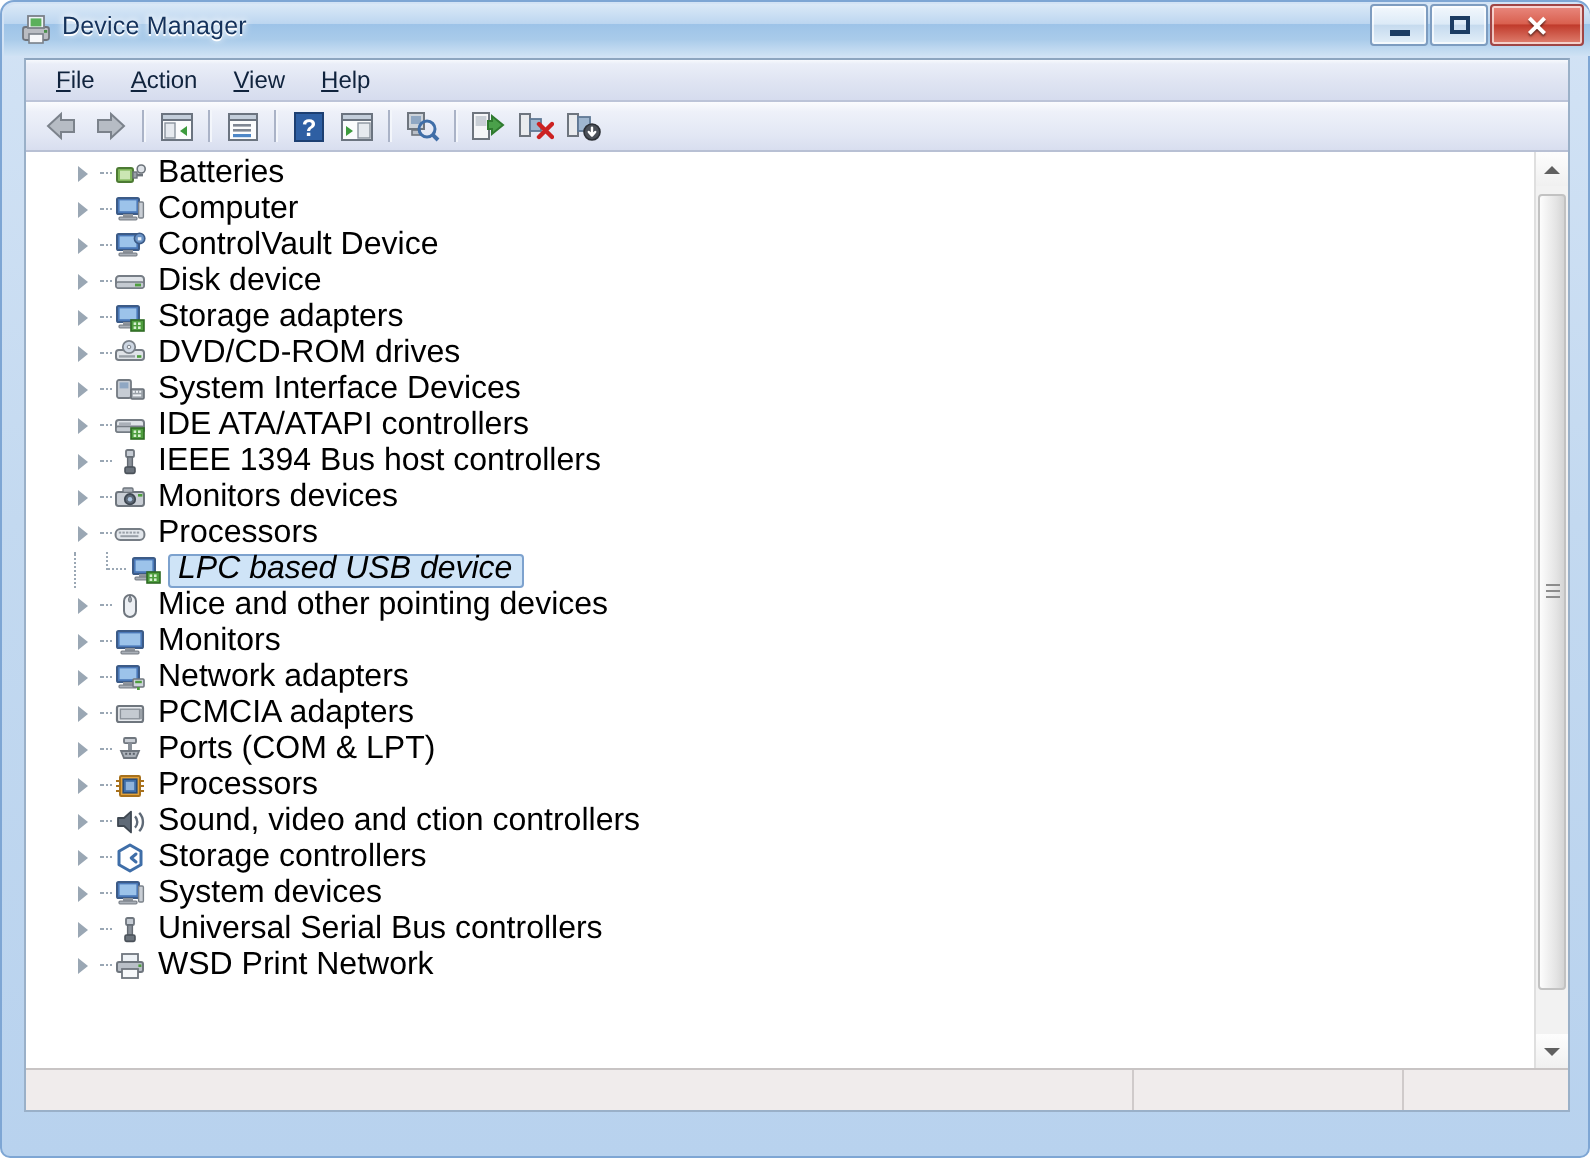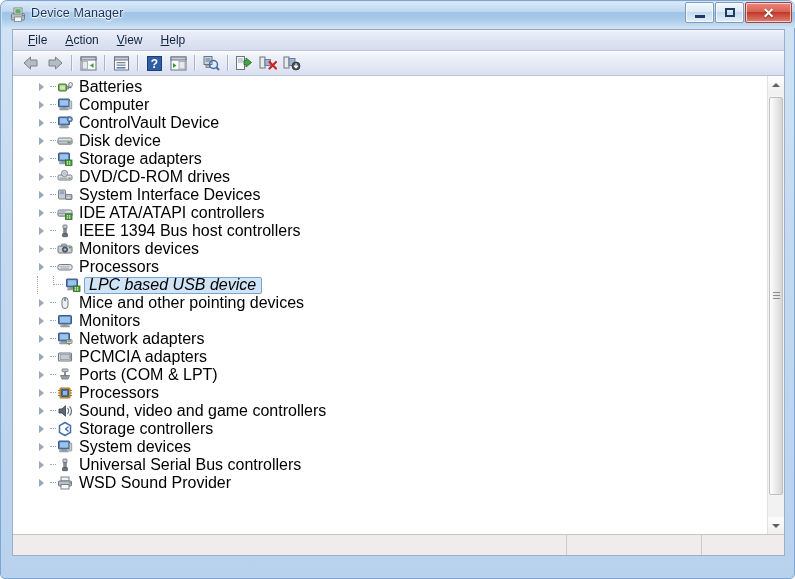--- a/index.html
+++ b/index.html
@@ -795,21 +795,21 @@
               <span class="tri-collapsed"></span>
             </span>
             <span class="dots"></span>
             <span class="devicon">
               <svg width="16" height="16" viewBox="0 0 16 16">
                 <path d="M2 6 L5 6 L8.5 2.8 L8.5 13.2 L5 10 L2 10 Z" fill="#5f6a77" stroke="#3f4852" stroke-width="0.9" stroke-linejoin="round"></path>
                 <path d="M10.5 5.2 A4 4 0 0 1 10.5 10.8" fill="none" stroke="#5f6a77" stroke-width="1.2"></path>
                 <path d="M12.6 3.4 A6.6 6.6 0 0 1 12.6 12.6" fill="none" stroke="#5f6a77" stroke-width="1.2"></path>
               </svg>
             </span>
-            <span class="label">Sound, video and game controllers</span>
+            <span class="label">Sound, video and ction controllers</span>
           </div>
           <div class="row">
             <span class="indent" style="width:20px"></span>
             <span class="twisty">
               <span class="tri-collapsed"></span>
             </span>
             <span class="dots"></span>
             <span class="devicon">
               <svg width="16" height="16" viewBox="0 0 16 16">
                 <path d="M8 1.5 L13.5 4.6 L13.5 11.4 L8 14.5 L2.5 11.4 L2.5 4.6 Z" fill="none" stroke="#3f6ea8" stroke-width="1.5" stroke-linejoin="round"></path>
@@ -857,21 +857,21 @@
             </span>
             <span class="dots"></span>
             <span class="devicon">
               <svg width="16" height="16" viewBox="0 0 16 16">
                 <rect x="4" y="2" width="8" height="4" fill="#eef2f6" stroke="#6f767e" stroke-width="0.9"></rect>
                 <rect x="1.5" y="6" width="13" height="5" rx="1" fill="#b9bfc7" stroke="#6f767e" stroke-width="1"></rect>
                 <rect x="4" y="9.5" width="8" height="4.5" fill="#f7f9fb" stroke="#6f767e" stroke-width="0.9"></rect>
                 <rect x="12.2" y="7.2" width="1.5" height="1.3" fill="#4e9e3e"></rect>
               </svg>
             </span>
-            <span class="label">WSD Sound Provider</span>
+            <span class="label">WSD Print Network</span>
           </div>
         </div>
     </div>
 
     <div class="vscroll">
       <div class="sb-arrow up">
         <span class="sb-up-gl"></span>
       </div>
       <div class="sb-thumb">
         <div class="sb-grip">

